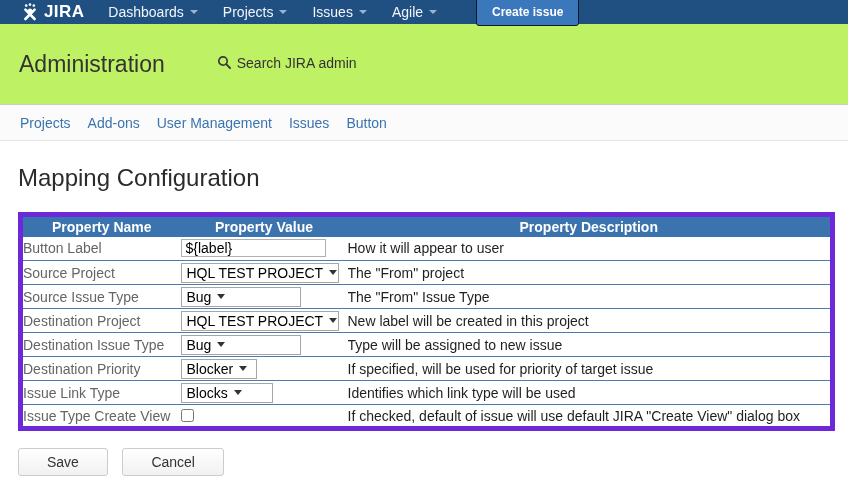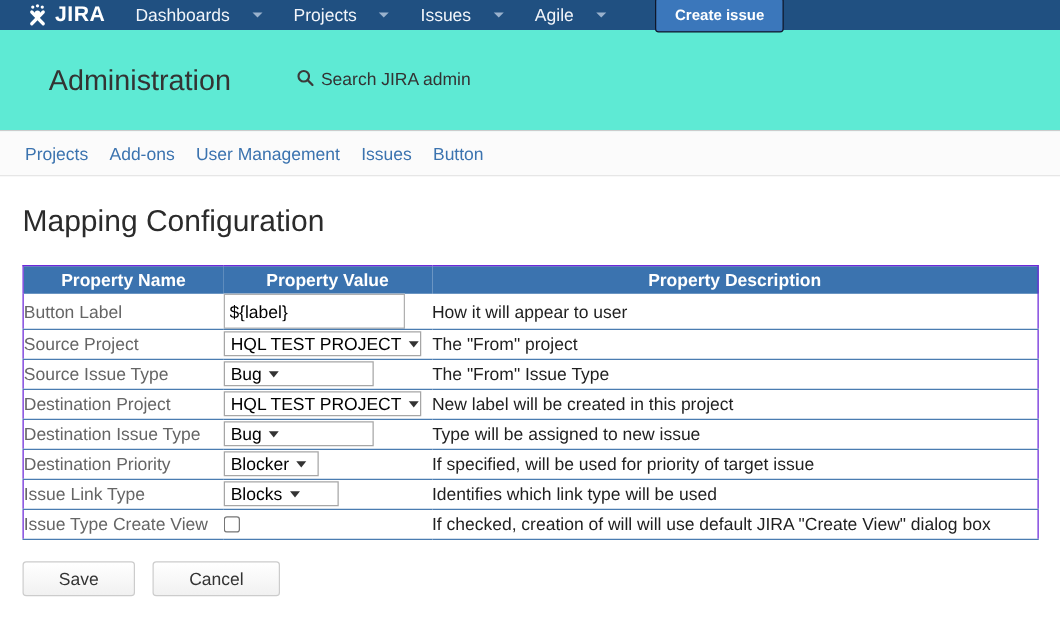--- a/index.html
+++ b/index.html
@@ -9,71 +9,71 @@
   
   .topnav {
     height: 24px; background: #205081; display: flex; align-items: center;
     padding-left: 21px; color: #fff;
   }
   .logo { display: flex; align-items: center; gap: 5px; margin-right: 24px; }
   .logo svg { display: block; }
   .logo-text { font-size: 17px; font-weight: bold; letter-spacing: 0.4px; color: #fff; }
   .navitem {
     display: flex; align-items: center; font-size: 14px; color: #f2f5fa;
-    margin-right: 25px; cursor: pointer; white-space: nowrap; gap: 12px;
+    margin-right: 25px; cursor: pointer; white-space: nowrap;
   }
   .caret {
     width: 0; height: 0; margin-left: 6px;
     border-left: 4px solid transparent; border-right: 4px solid transparent;
     border-top: 4px solid #9ab2cd;
   }
   .create-btn {
     margin-left: 14px; background: #3b77bb; border: 1px solid #0f172a;
     color: #fff; font-weight: bold; font-size: 12px; font-family: "Liberation Sans", sans-serif;
     padding: 6px 15px; border-radius: 3px; cursor: pointer;
   }
 
   
   .admin-header {
-    height: 81px; background: #5eead4; border-bottom: 1px solid #cccccc;
-    display: flex; align-items: center; padding-left: 39px;
+    height: 81px; background: #bef264; border-bottom: 1px solid #cccccc;
+    display: flex; align-items: center; padding-left: 19px;
   }
   .admin-title { font-size: 23px; color: #333; }
   .admin-search { display: flex; align-items: flex-start; gap: 6px; margin-left: 52px; cursor: pointer; }
   .admin-search-label { font-size: 14px; color: #333; }
 
   
   .admin-nav {
     height: 36px; background: #fbfbfb; border-bottom: 1px solid #e6e6e6;
     display: flex; align-items: center; padding-left: 20px; gap: 17px;
   }
   .admin-nav a { font-size: 14px; color: #3b73af; text-decoration: none; cursor: pointer; }
 
   
   .page-heading { font-size: 24px; color: #2b2b2b; font-weight: 400; margin: 23px 0 20px 18px; }
 
   table.props {
     border-collapse: collapse; margin-left: 18px; width: 812px;
     font-size: 14px; table-layout: fixed;
-    border: 1px solid #6d28d9;
+    border: 5px solid #6d28d9;
   }
   table.props col.c1 { width: 160px; }
   table.props col.c2 { width: 167px; }
   table.props col.c3 { width: 485px; }
   table.props th {
     background: #3b73af; color: #fff; font-weight: bold; font-size: 14px;
     height: 22px; text-align: center; padding: 0;
   }
   table.props tbody tr { border-bottom: 1px solid #4a7cb1; }
   table.props td { height: 24px; vertical-align: middle; padding: 0; }
   td.pname { color: #656565; padding-left: 6px; }
   td.pdesc { color: #1f1f1f; padding-left: 6px; white-space: nowrap; overflow: hidden; }
 
   .text-input {
-    width: 145px; height: 28px; border: 1px solid #b0b0b0; background: #fff;
+    width: 145px; height: 18px; border: 1px solid #b0b0b0; background: #fff;
     font-size: 14px; font-family: "Liberation Sans", sans-serif; color: #000;
     padding: 0 4px; display: block;
   }
   .sel {
     display: inline-flex; align-items: center; 
     height: 20px; border: 1px solid #a6a6a6; background: #fff; cursor: pointer;
     padding: 0 5px; font-size: 14px; color: #000; white-space: nowrap; overflow: hidden;
   }
   .sel .arr {
     width: 0; height: 0; margin-left: 6px; flex: 0 0 auto;
@@ -234,21 +234,21 @@
           <span class="arr"></span>
         </div>
       </td>
       <td class="pdesc">Identifies which link type will be used</td>
     </tr>
     <tr>
       <td class="pname">Issue Type Create View</td>
       <td>
         <input class="cbx" type="checkbox" style="">
       </td>
-      <td class="pdesc">If checked, creation of will will use default JIRA "Create View" dialog box</td>
+      <td class="pdesc">If checked, default of issue will use default JIRA "Create View" dialog box</td>
     </tr>
   </tbody>
 </table>
 
 <div class="actions">
   <button class="btn">Save</button>
   <button class="btn">Cancel</button>
 </div>
 
 </body></html>

